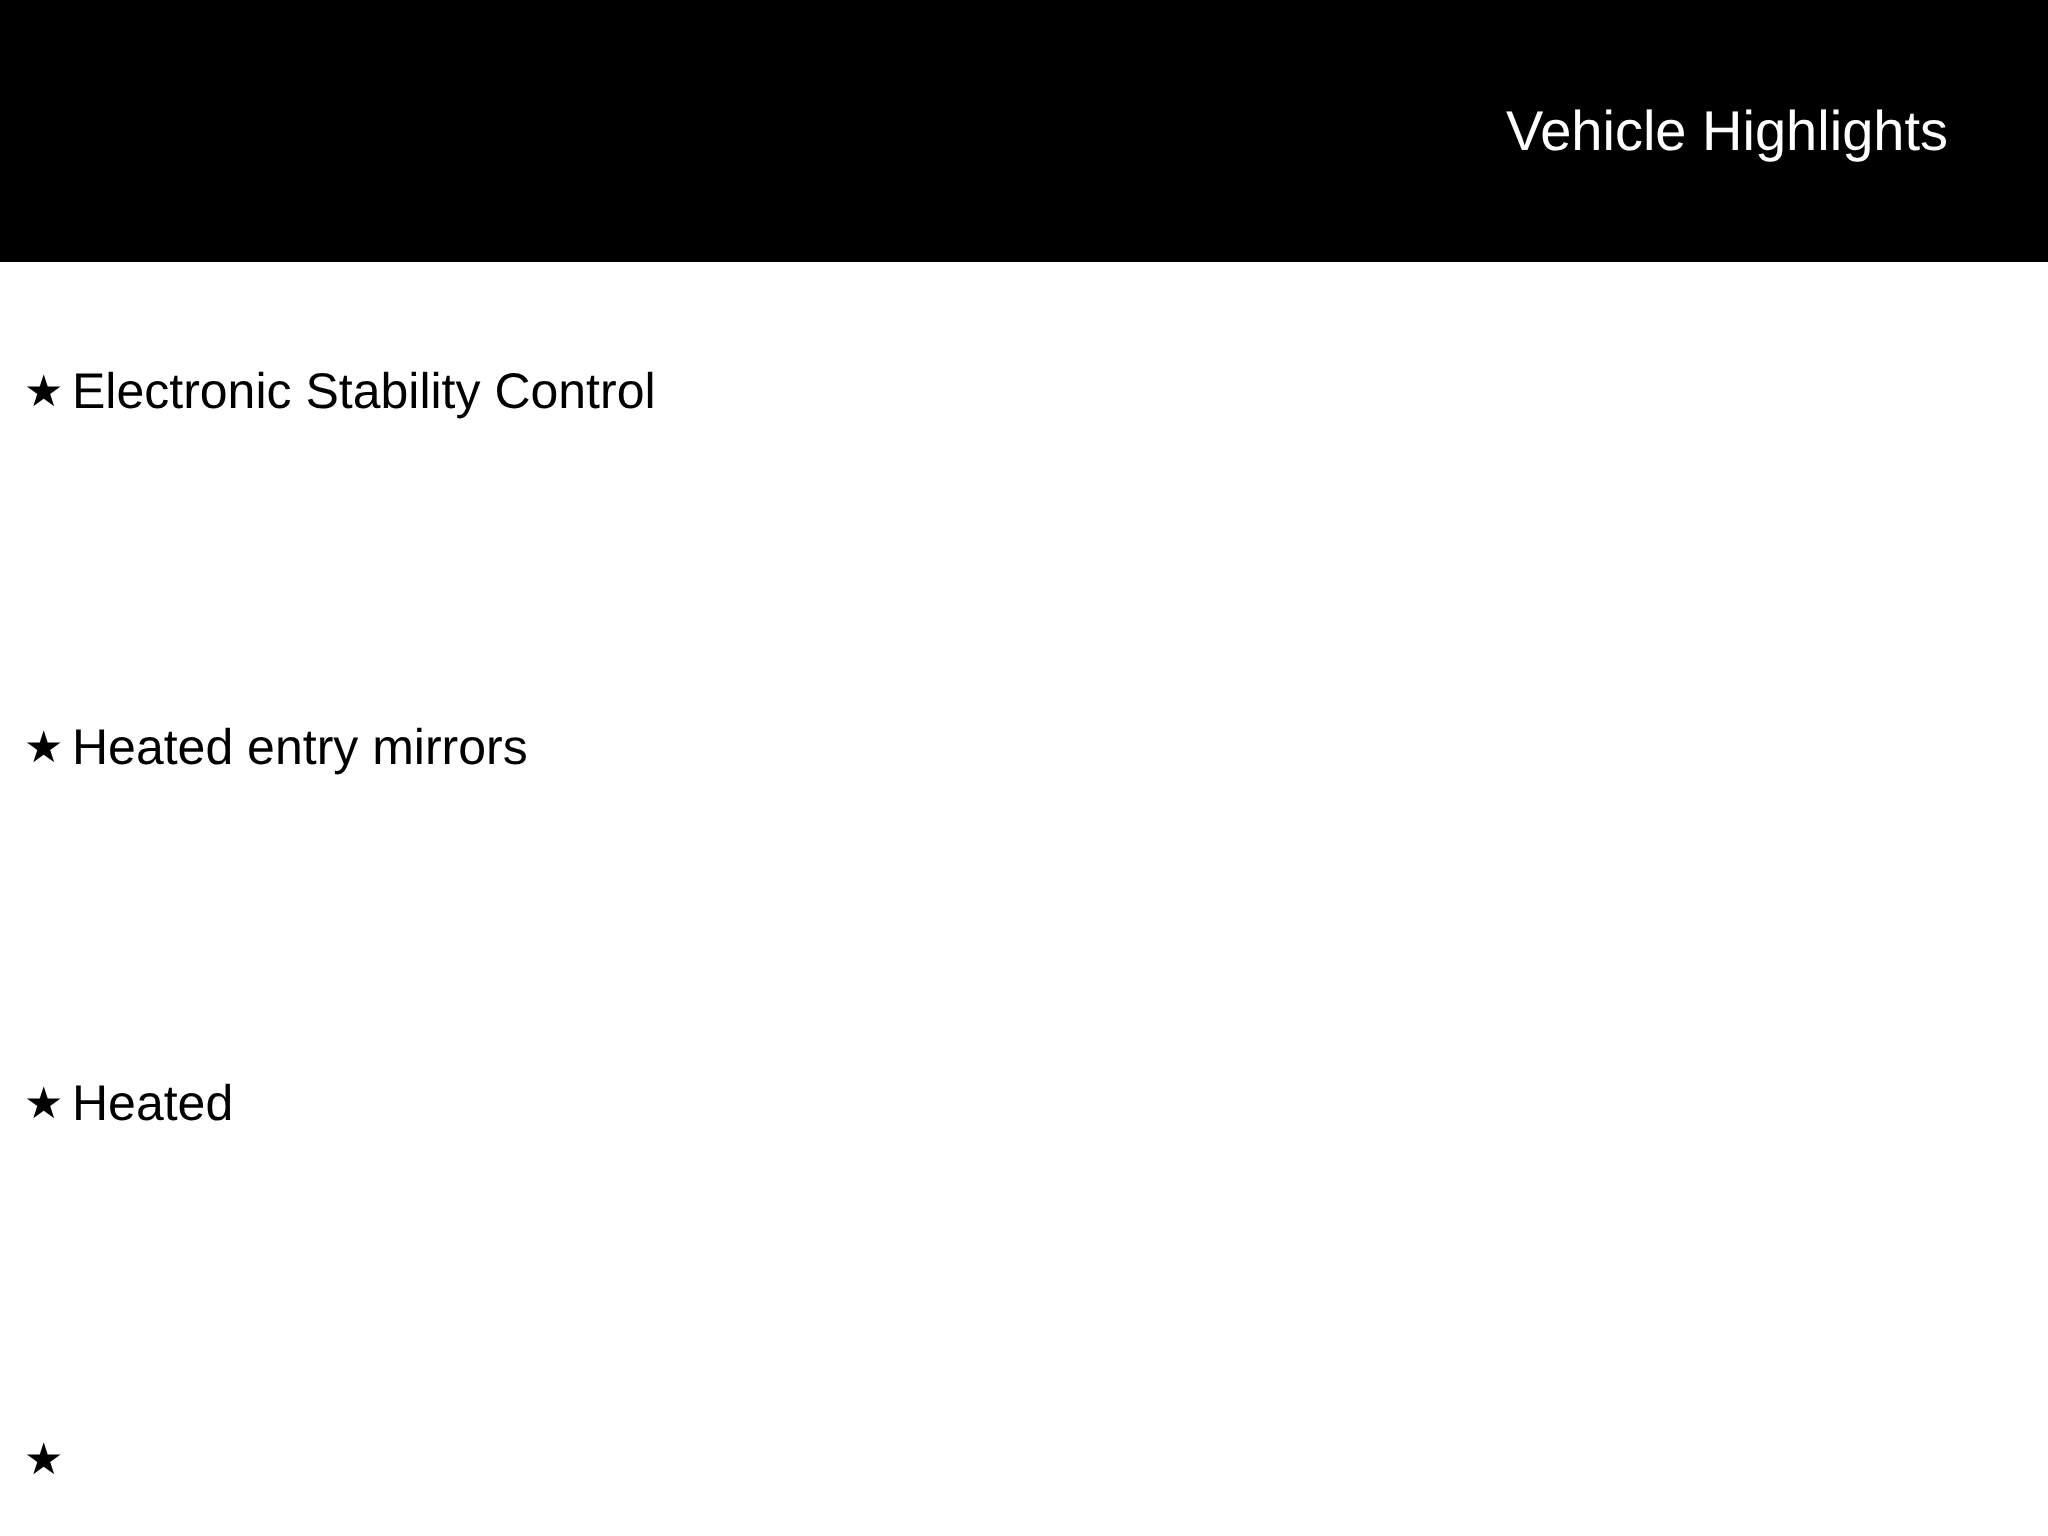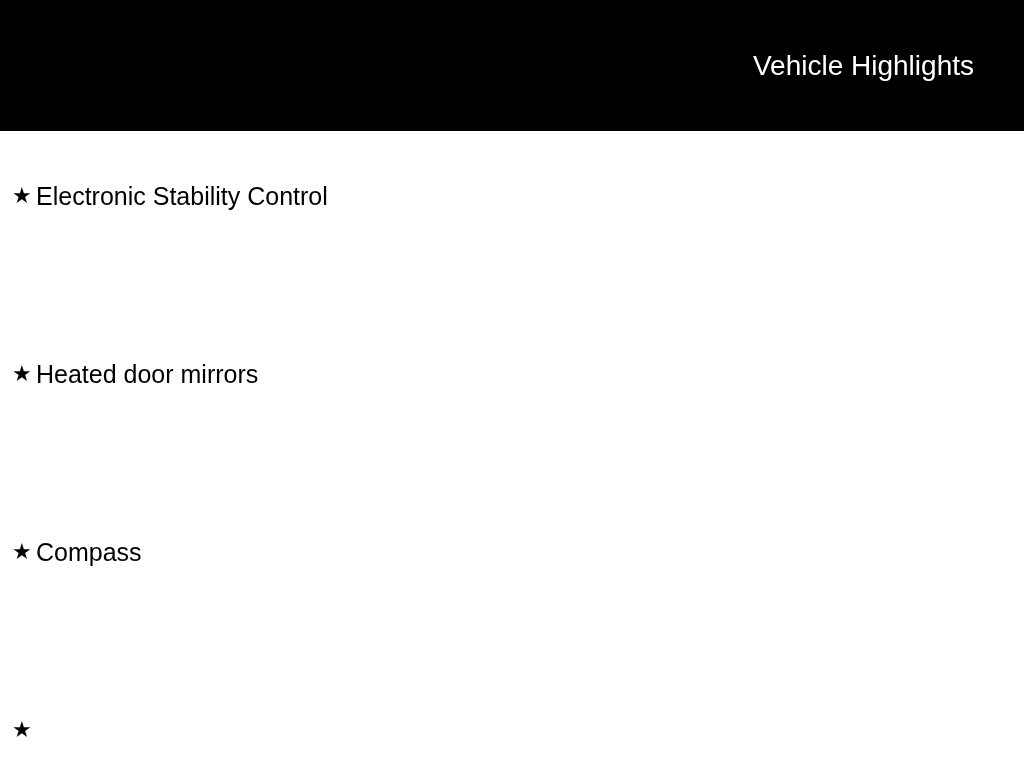--- a/index.html
+++ b/index.html
@@ -82,26 +82,26 @@
 
   <div class="features">
 
     <div class="feature-row r0">
       <span class="bullet-star">★</span>
       <span class="feature-label">Electronic Stability Control</span>
     </div>
 
     <div class="feature-row r1">
       <span class="bullet-star">★</span>
-      <span class="feature-label">Heated door mirrors</span>
+      <span class="feature-label">Heated entry mirrors</span>
     </div>
 
     <div class="feature-row r2">
       <span class="bullet-star">★</span>
-      <span class="feature-label">Compass</span>
+      <span class="feature-label">Heated</span>
     </div>
 
     <div class="feature-row r3">
       <span class="bullet-star">★</span>
     </div>
 
   </div>
 </div>
 
 </body></html>

